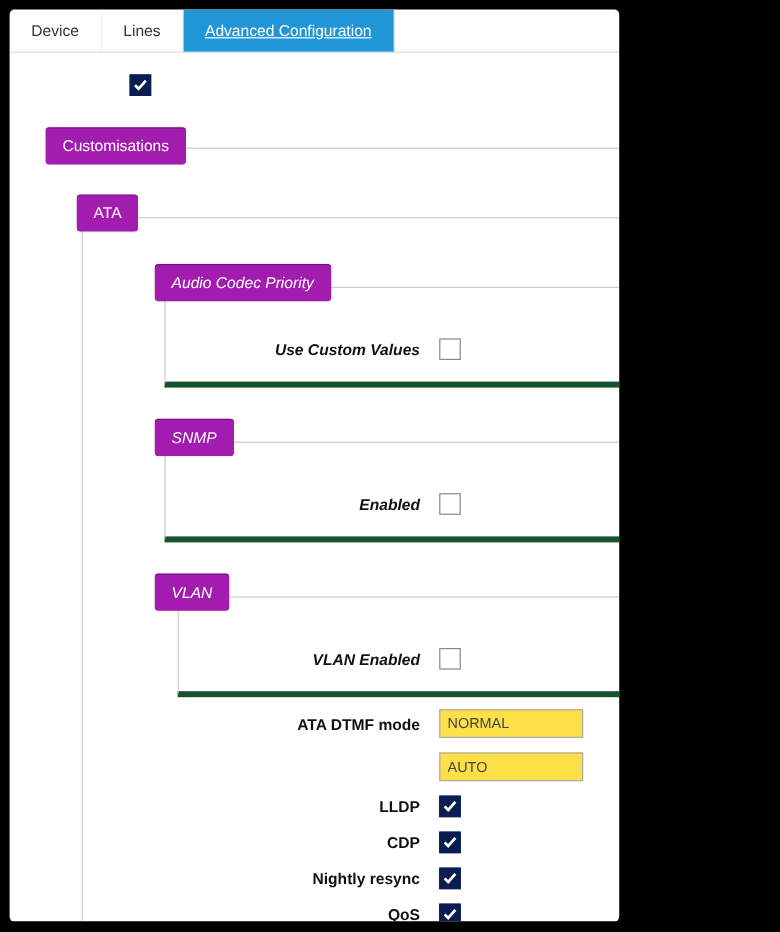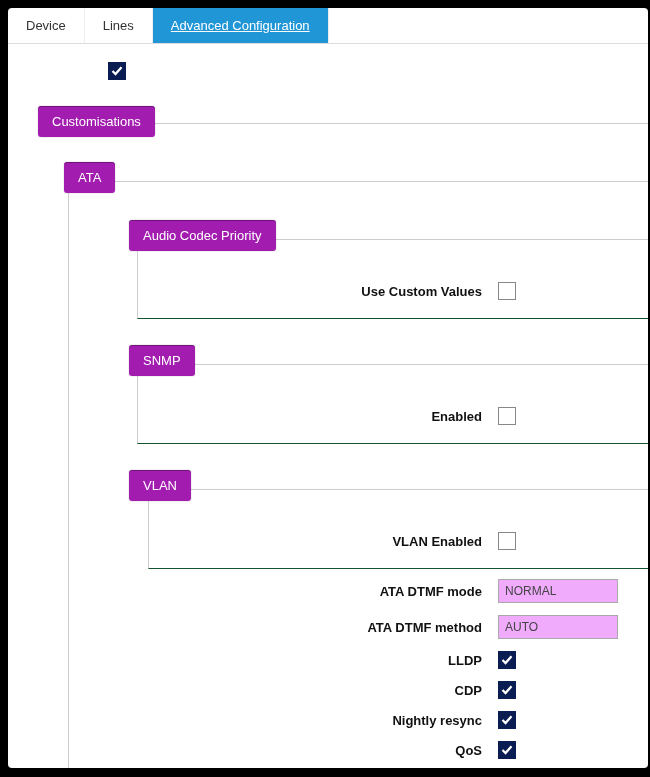--- a/index.html
+++ b/index.html
@@ -1,18 +1,18 @@
 <!DOCTYPE html>
 <html><head>
 <meta charset="utf-8">
 <style>
   * { box-sizing: border-box; font-family: Arial, Helvetica, sans-serif; }
   body { margin: 0; background: #000; padding: 8px 0 0 8px; }
   .panel {
-    width: 640px; height: 760px; background: #fff; border-radius: 4px;
+    width: 508px; height: 760px; background: #fff; border-radius: 4px;
     box-shadow: 0 0 6px rgba(0,0,0,0.3); overflow: hidden; position: relative;
   }
   .tabs { display: flex; border-bottom: 1px solid #ddd; }
   .tab {
     padding: 10px 18px; font-size: 13px; color: #333; cursor: pointer;
     border-right: 1px solid #eee;
   }
   .tab.active { background: #2196d6; color: #fff; text-decoration: underline; }
   .body { padding: 10px 0 0 0; }
 
@@ -36,42 +36,42 @@
     box-shadow: 0 1px 0 rgba(0,0,0,0.3) inset, 0 0 0 1px rgba(0,0,0,0.05);
   }
   .group-frame {
     border-top: 1px solid #ccc; margin-top: 14px; position: relative;
   }
   .group-frame.inner {
     border-left: 1px solid #ccc; margin-left: 20px; padding-bottom: 20px;
   }
   .group-frame.sub {
     border-left: 1px solid #ccc; margin-left: 20px; padding-bottom: 12px;
-    border-bottom: 1px solid #14532d; padding-top: 36px;
+    border-bottom: 5px solid #14532d; padding-top: 36px;
   }
   .customisations-wrap { position: relative; margin-top: 4px; }
   .customisations-wrap .pill { position: relative; top: 14px; left: 30px; z-index: 2;}
   .ata-wrap .pill { position: relative; left: 16px; z-index:2; }
   .cursor-icon { position:absolute; left:22px; top:18px; font-size:12px; pointer-events:none;}
 
   .field-row {
     display: flex; align-items: center; justify-content: flex-end;
     gap: 16px; padding: 6px 30px 6px 0; margin-right: 0;
   }
   .field-row .flabel { font-size: 13px; font-weight: bold; color:#111; text-align:right; min-width:180px;}
   .field-row .control { width: 120px; display:flex; }
   .field-row .control.wide { width: 120px; }
   .select {
     width: 120px; height: 24px; border: 1px solid #aaa; font-size: 12px;
-    padding: 2px 6px; color:#444; background:#f0abfc;
+    padding: 2px 6px; color:#444; background:#fde047;
   }
   .bottom-rows { margin-top: 4px; }
   .bottom-rows .field-row { padding-right: 30px; }
   .bottom-rows .field-row .control { width:120px; justify-content:flex-start; }
-  .sub-stack { margin-left: 60px; }
+  .sub-stack { margin-left: 60px; font-style: italic; }
 </style>
 </head>
 <body>
 
 <div class="panel">
 
   <div class="tabs">
     <div class="tab">Device</div>
     <div class="tab">Lines</div>
     <div class="tab active">Advanced Configuration</div>
@@ -139,21 +139,20 @@
             </div>
 
             <div class="bottom-rows">
               <div class="field-row">
                 <span class="flabel">ATA DTMF mode</span>
                 <span class="control wide">
                   <input class="select" value="NORMAL" style="">
                 </span>
               </div>
               <div class="field-row">
-                <span class="flabel">ATA DTMF method</span>
                 <span class="control wide">
                   <input class="select" value="AUTO" style="">
                 </span>
               </div>
               <div class="field-row">
                 <span class="flabel">LLDP</span>
                 <span class="control">
                     <span class="chk checked">
                       <svg viewBox="0 0 16 16">
                         <path d="M2 8 L6 12 L14 3" stroke="#fff" stroke-width="3" fill="none"></path>

